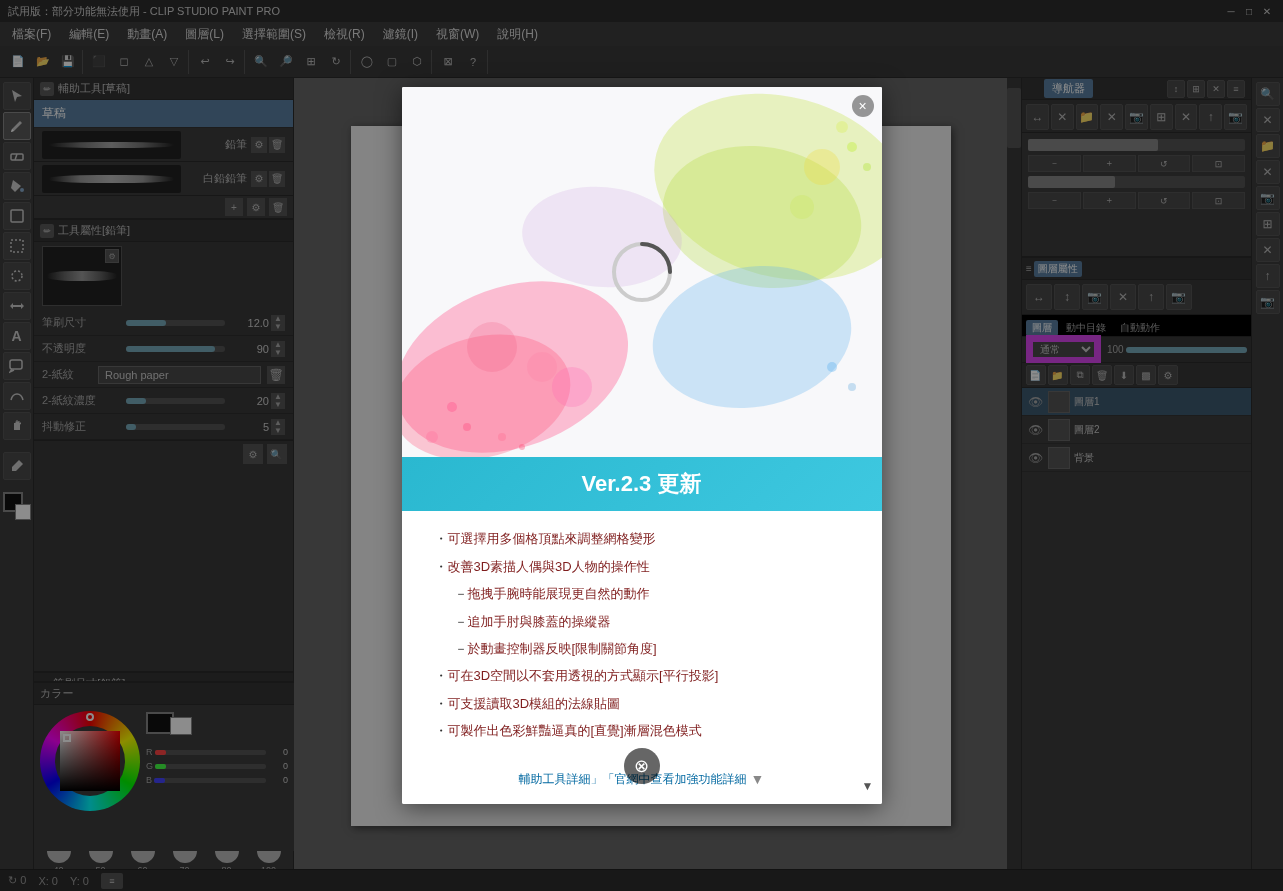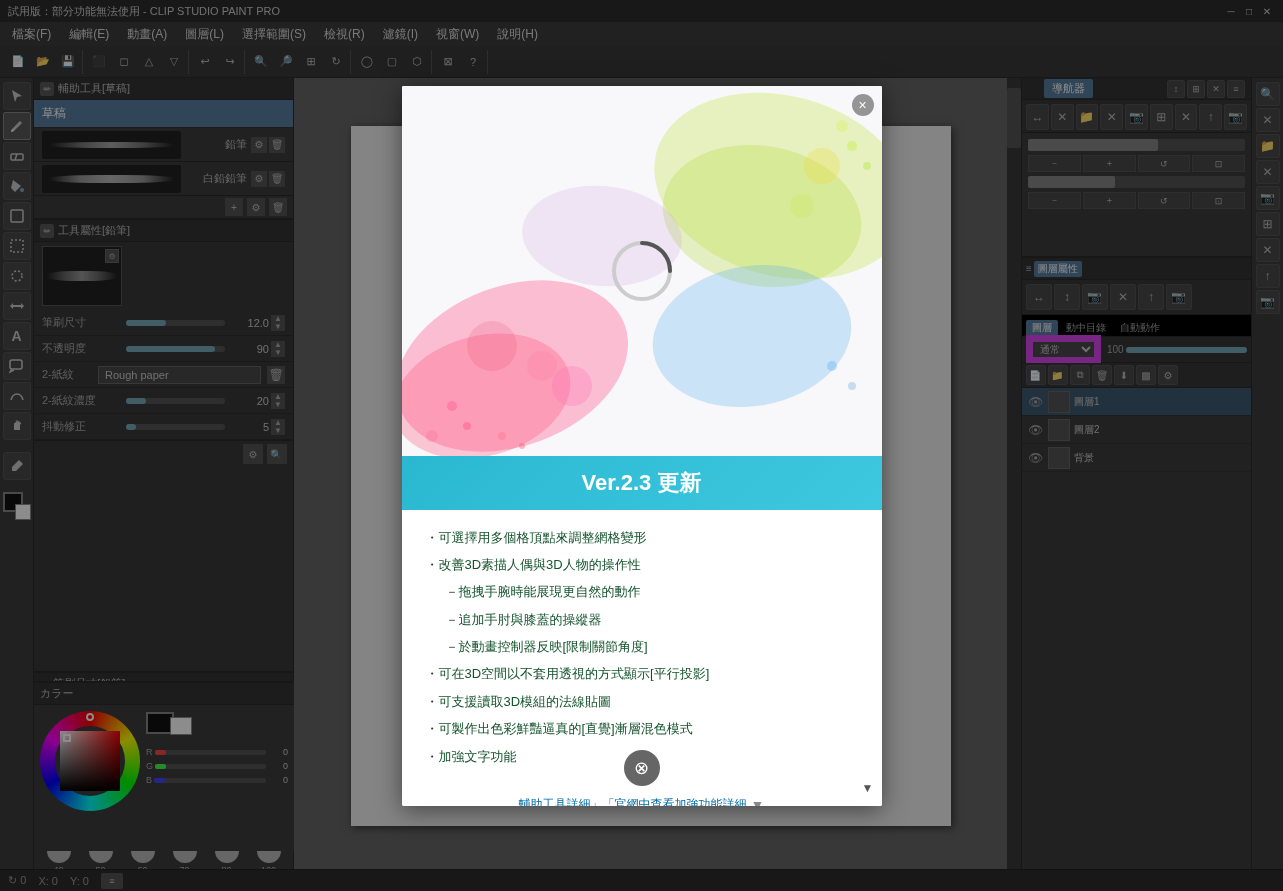--- a/index.html
+++ b/index.html
@@ -522,24 +522,25 @@
     }
     #modal-title-bar h2 {
       color: #fff;
       font-size: 22px;
       font-weight: bold;
       font-family: 'Microsoft JhengHei', sans-serif;
     }
     #modal-body {
       padding: 16px 24px;
       background: #fff;
-      color: #14532d;
+      color: #7f1d1d;
       font-size: 13px;
       line-height: 1.8;
       font-family: 'Microsoft JhengHei', sans-serif;
+      margin-left: 9px;
     }
     #modal-body ul {
       list-style: none;
       padding: 0;
     }
     #modal-body ul li {
       margin-bottom: 4px;
     }
     #modal-body ul li::before {
       content: '・';
@@ -1417,21 +1418,20 @@
     <div id="modal-body">
       <ul id="modal-features-list">
       <li>可選擇用多個格頂點來調整網格變形</li>
           <li>改善3D素描人偶與3D人物的操作性</li>
           <li class="sub">拖拽手腕時能展現更自然的動作</li>
           <li class="sub">追加手肘與膝蓋的操縱器</li>
           <li class="sub">於動畫控制器反映[限制關節角度]</li>
           <li>可在3D空間以不套用透視的方式顯示[平行投影]</li>
           <li>可支援讀取3D模組的法線貼圖</li>
           <li>可製作出色彩鮮豔逼真的[直覺]漸層混色模式</li>
-          <li>加強文字功能</li>
         </ul>
     </div>
 
     <div id="modal-footer">
       <button class="modal-more-btn">
         <span style="color:#0369a1;font-size:12px;">輔助工具詳細」「官網中查看加強功能詳細</span>
         <span style="font-size:14px;">▼</span>
       </button>
     </div>
 

